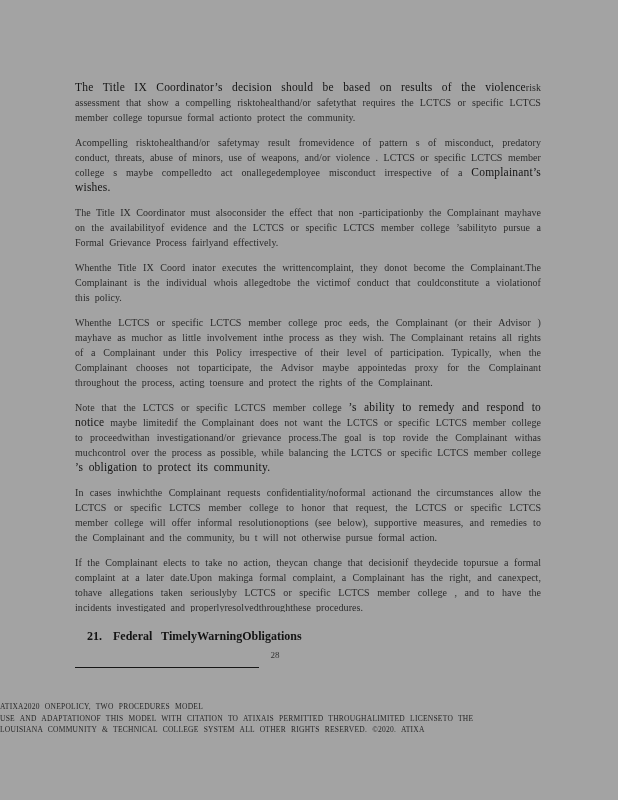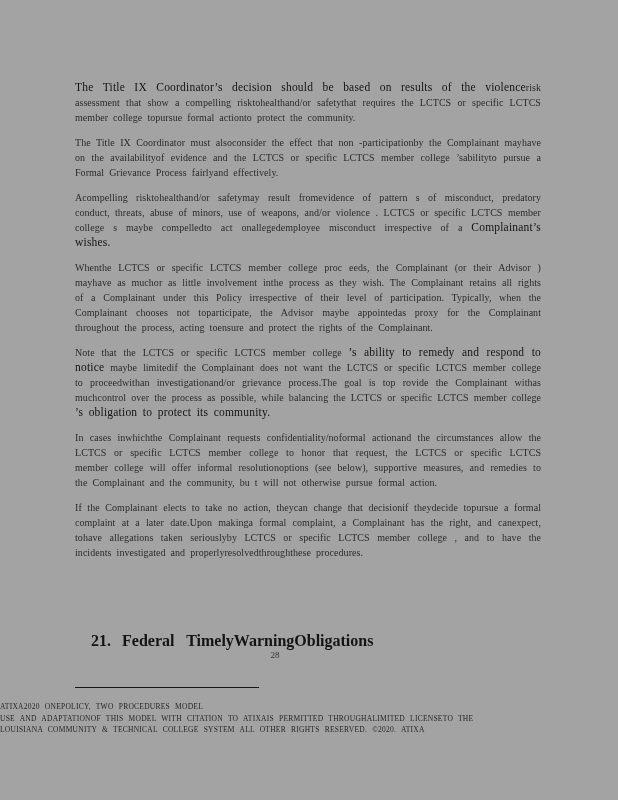--- a/index.html
+++ b/index.html
@@ -35,23 +35,23 @@
     font-size: 11.5px;
     letter-spacing: 0.2px;
     color: #141414;
   }
   .section-heading {
     position: absolute;
     top: 614px;
     left: 75px;
     width: 184px;
     border-bottom: 1.5px solid #161616;
-    padding-bottom: 19px;
+    padding-bottom: 8px;
     font-weight: bold;
-    font-size: 16px;
+    font-size: 12px;
     color: #141414;
     white-space: pre;
   }
   .h-title { margin-left: 11px; white-space: pre; }
   .page-number {
     position: absolute;
     top: 650px;
     left: 0;
     width: 550px;
     text-align: center;
@@ -71,22 +71,23 @@
     color: #262626;
   }
 </style>
 </head>
 <body>
 
 <div class="page">
 
   <div class="doc-body">
       <p class="para"><span class="seg em">The Title IX Coordinator’s decision should be based on results of the violence</span><span class="seg">risk assessment that show a compelling risktohealthand/or safetythat requires the LCTCS or specific LCTCS member college topursue formal actionto protect the community.</span></p>
+      <p class="para"><span class="seg">Acompelling risktohealthand/or safetymay result fromevidence of pattern s of misconduct, predatory conduct, threats, abuse of minors, use of weapons, and/or violence . LCTCS or specific LCTCS member college s maybe compelledto act onallegedemployee misconduct irrespective of a </span><span class="seg em">Complainant’s wishes.</span></p>
       <p class="para"><span class="seg">The Title IX Coordinator must alsoconsider the effect that non -participationby the Complainant mayhave on the availabilityof evidence and the LCTCS or specific LCTCS member college ’sabilityto pursue a Formal Grievance Process fairlyand effectively.</span></p>
-      <p class="para"><span class="seg">Acompelling risktohealthand/or safetymay result fromevidence of pattern s of misconduct, predatory conduct, threats, abuse of minors, use of weapons, and/or violence . LCTCS or specific LCTCS member college s maybe compelledto act onallegedemployee misconduct irrespective of a </span><span class="seg em">Complainant’s wishes.</span></p>
+      <p class="para"><span class="seg">Whenthe Title IX Coord inator executes the writtencomplaint, they donot become the Complainant.The Complainant is the individual whois allegedtobe the victimof conduct that couldconstitute a violationof this policy.</span></p>
       <p class="para"><span class="seg">Whenthe LCTCS or specific LCTCS member college proc eeds, the Complainant (or their Advisor ) mayhave as muchor as little involvement inthe process as they wish. The Complainant retains all rights of a Complainant under this Policy irrespective of their level of participation. Typically, when the Complainant chooses not toparticipate, the Advisor maybe appointedas proxy for the Complainant throughout the process, acting toensure and protect the rights of the Complainant.</span></p>
       <p class="para"><span class="seg">Note that the LCTCS or specific LCTCS member college </span><span class="seg em">’s ability to remedy and respond to notice</span><span class="seg"> maybe limitedif the Complainant does not want the LCTCS or specific LCTCS member college to proceedwithan investigationand/or grievance process.The goal is top rovide the Complainant withas muchcontrol over the process as possible, while balancing the LCTCS or specific LCTCS member college </span><span class="seg em">’s obligation to protect its community.</span></p>
       <p class="para"><span class="seg">In cases inwhichthe Complainant requests confidentiality/noformal actionand the circumstances allow the LCTCS or specific LCTCS member college to honor that request, the LCTCS or specific LCTCS member college will offer informal resolutionoptions (see below), supportive measures, and remedies to the Complainant and the community, bu t will not otherwise pursue formal action.</span></p>
       <p class="para"><span class="seg">If the Complainant elects to take no action, theycan change that decisionif theydecide topursue a formal complaint at a later date.Upon makinga formal complaint, a Complainant has the right, and canexpect, tohave allegations taken seriouslyby LCTCS or specific LCTCS member college , and to have the incidents investigated and properlyresolvedthroughthese procedures.</span></p>
     </div>
 
   <div class="section-heading">
     <span class="h-num">21.</span><span class="h-title">Federal   TimelyWarningObligations</span>
   </div>
 

